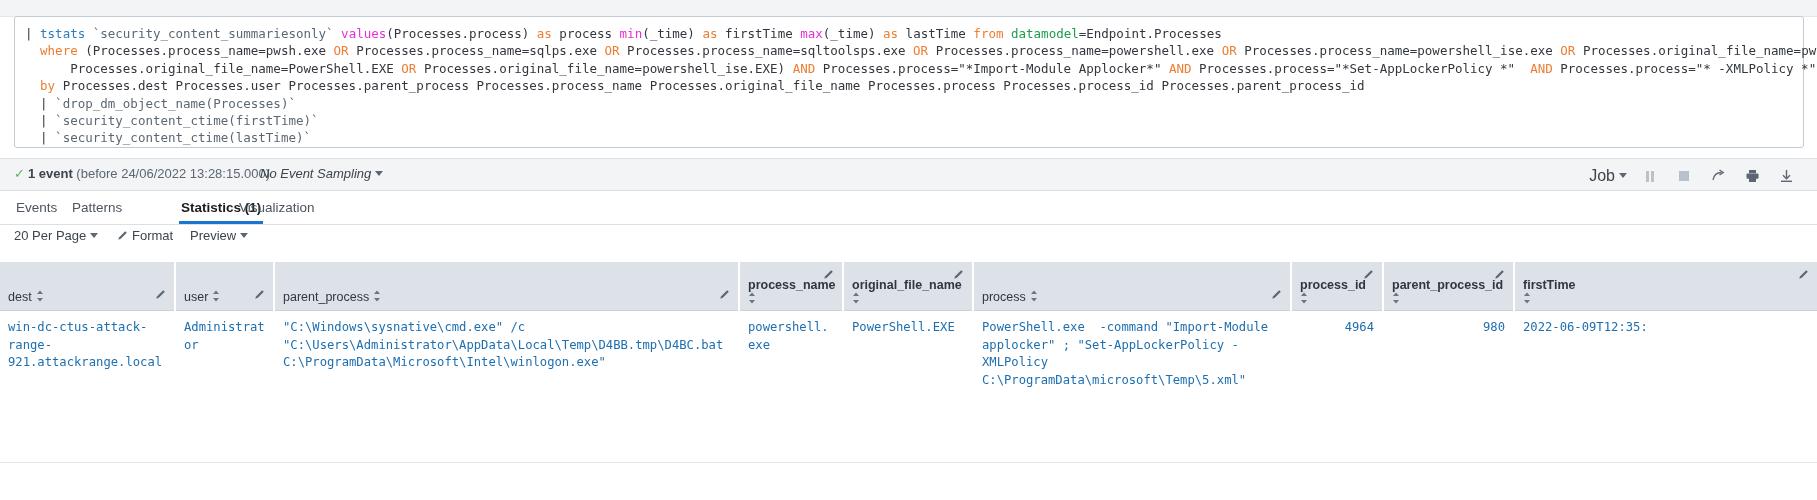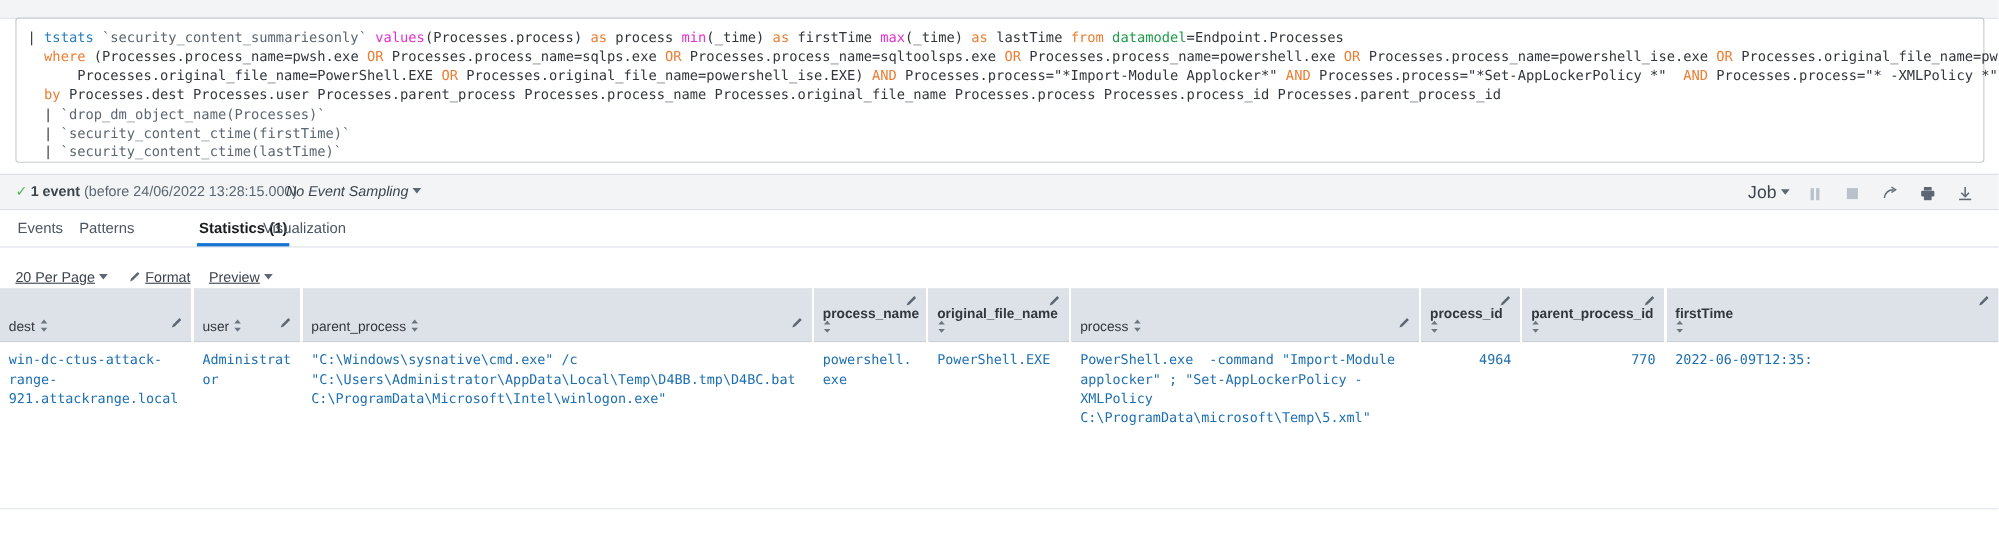--- a/index.html
+++ b/index.html
@@ -71,21 +71,21 @@
     position:absolute;top:0;height:33px;line-height:33px;
     font-size:13.5px;color:#4c5560;cursor:pointer;
     padding:0 2px;box-sizing:border-box;
   }
   .tab.active{color:#1a1c1f;font-weight:bold;border-bottom:3px solid #1876d1;margin-left:32px;}
 
   
   .restoolbar{
     position:absolute;left:0;top:226px;width:1817px;height:34px;
   }
-  .rt-item{position:absolute;top:18px;font-size:13px;color:#3c444d;cursor:pointer;white-space:nowrap;text-decoration:underline;}
+  .rt-item{position:absolute;top:2px;font-size:13px;color:#3c444d;cursor:pointer;white-space:nowrap;}
   .pencil{display:inline-block;margin-right:4px;position:relative;top:1px;}
 
   
   .tablewrap{
     position:absolute;left:0;top:262px;width:1817px;
   }
   table.results{border-collapse:collapse;width:1817px;table-layout:fixed;}
   table.results thead th{
     background:#dde2e8;
     border-left:2px solid #ffffff;
@@ -333,21 +333,21 @@
       </thead>
       <tbody id="tbody-root">
           <tr>
             <td>win-dc-ctus-attack-range-921.attackrange.local</td>
             <td>Administrator</td>
             <td>"C:\Windows\sysnative\cmd.exe" /c "C:\Users\Administrator\AppData\Local\Temp\D4BB.tmp\D4BC.bat C:\ProgramData\Microsoft\Intel\winlogon.exe"</td>
             <td>powershell.exe</td>
             <td>PowerShell.EXE</td>
             <td>PowerShell.exe  -command "Import-Module applocker" ; "Set-AppLockerPolicy -XMLPolicy C:\ProgramData\microsoft\Temp\5.xml"</td>
             <td class="num">4964</td>
-            <td class="num">770</td>
+            <td class="num">980</td>
             <td>2022-06-09T12:35:</td>
           </tr>
         </tbody>
     </table>
   </div>
 
   <div class="bottom-rule"></div>
 </div>
 
 </body></html>

